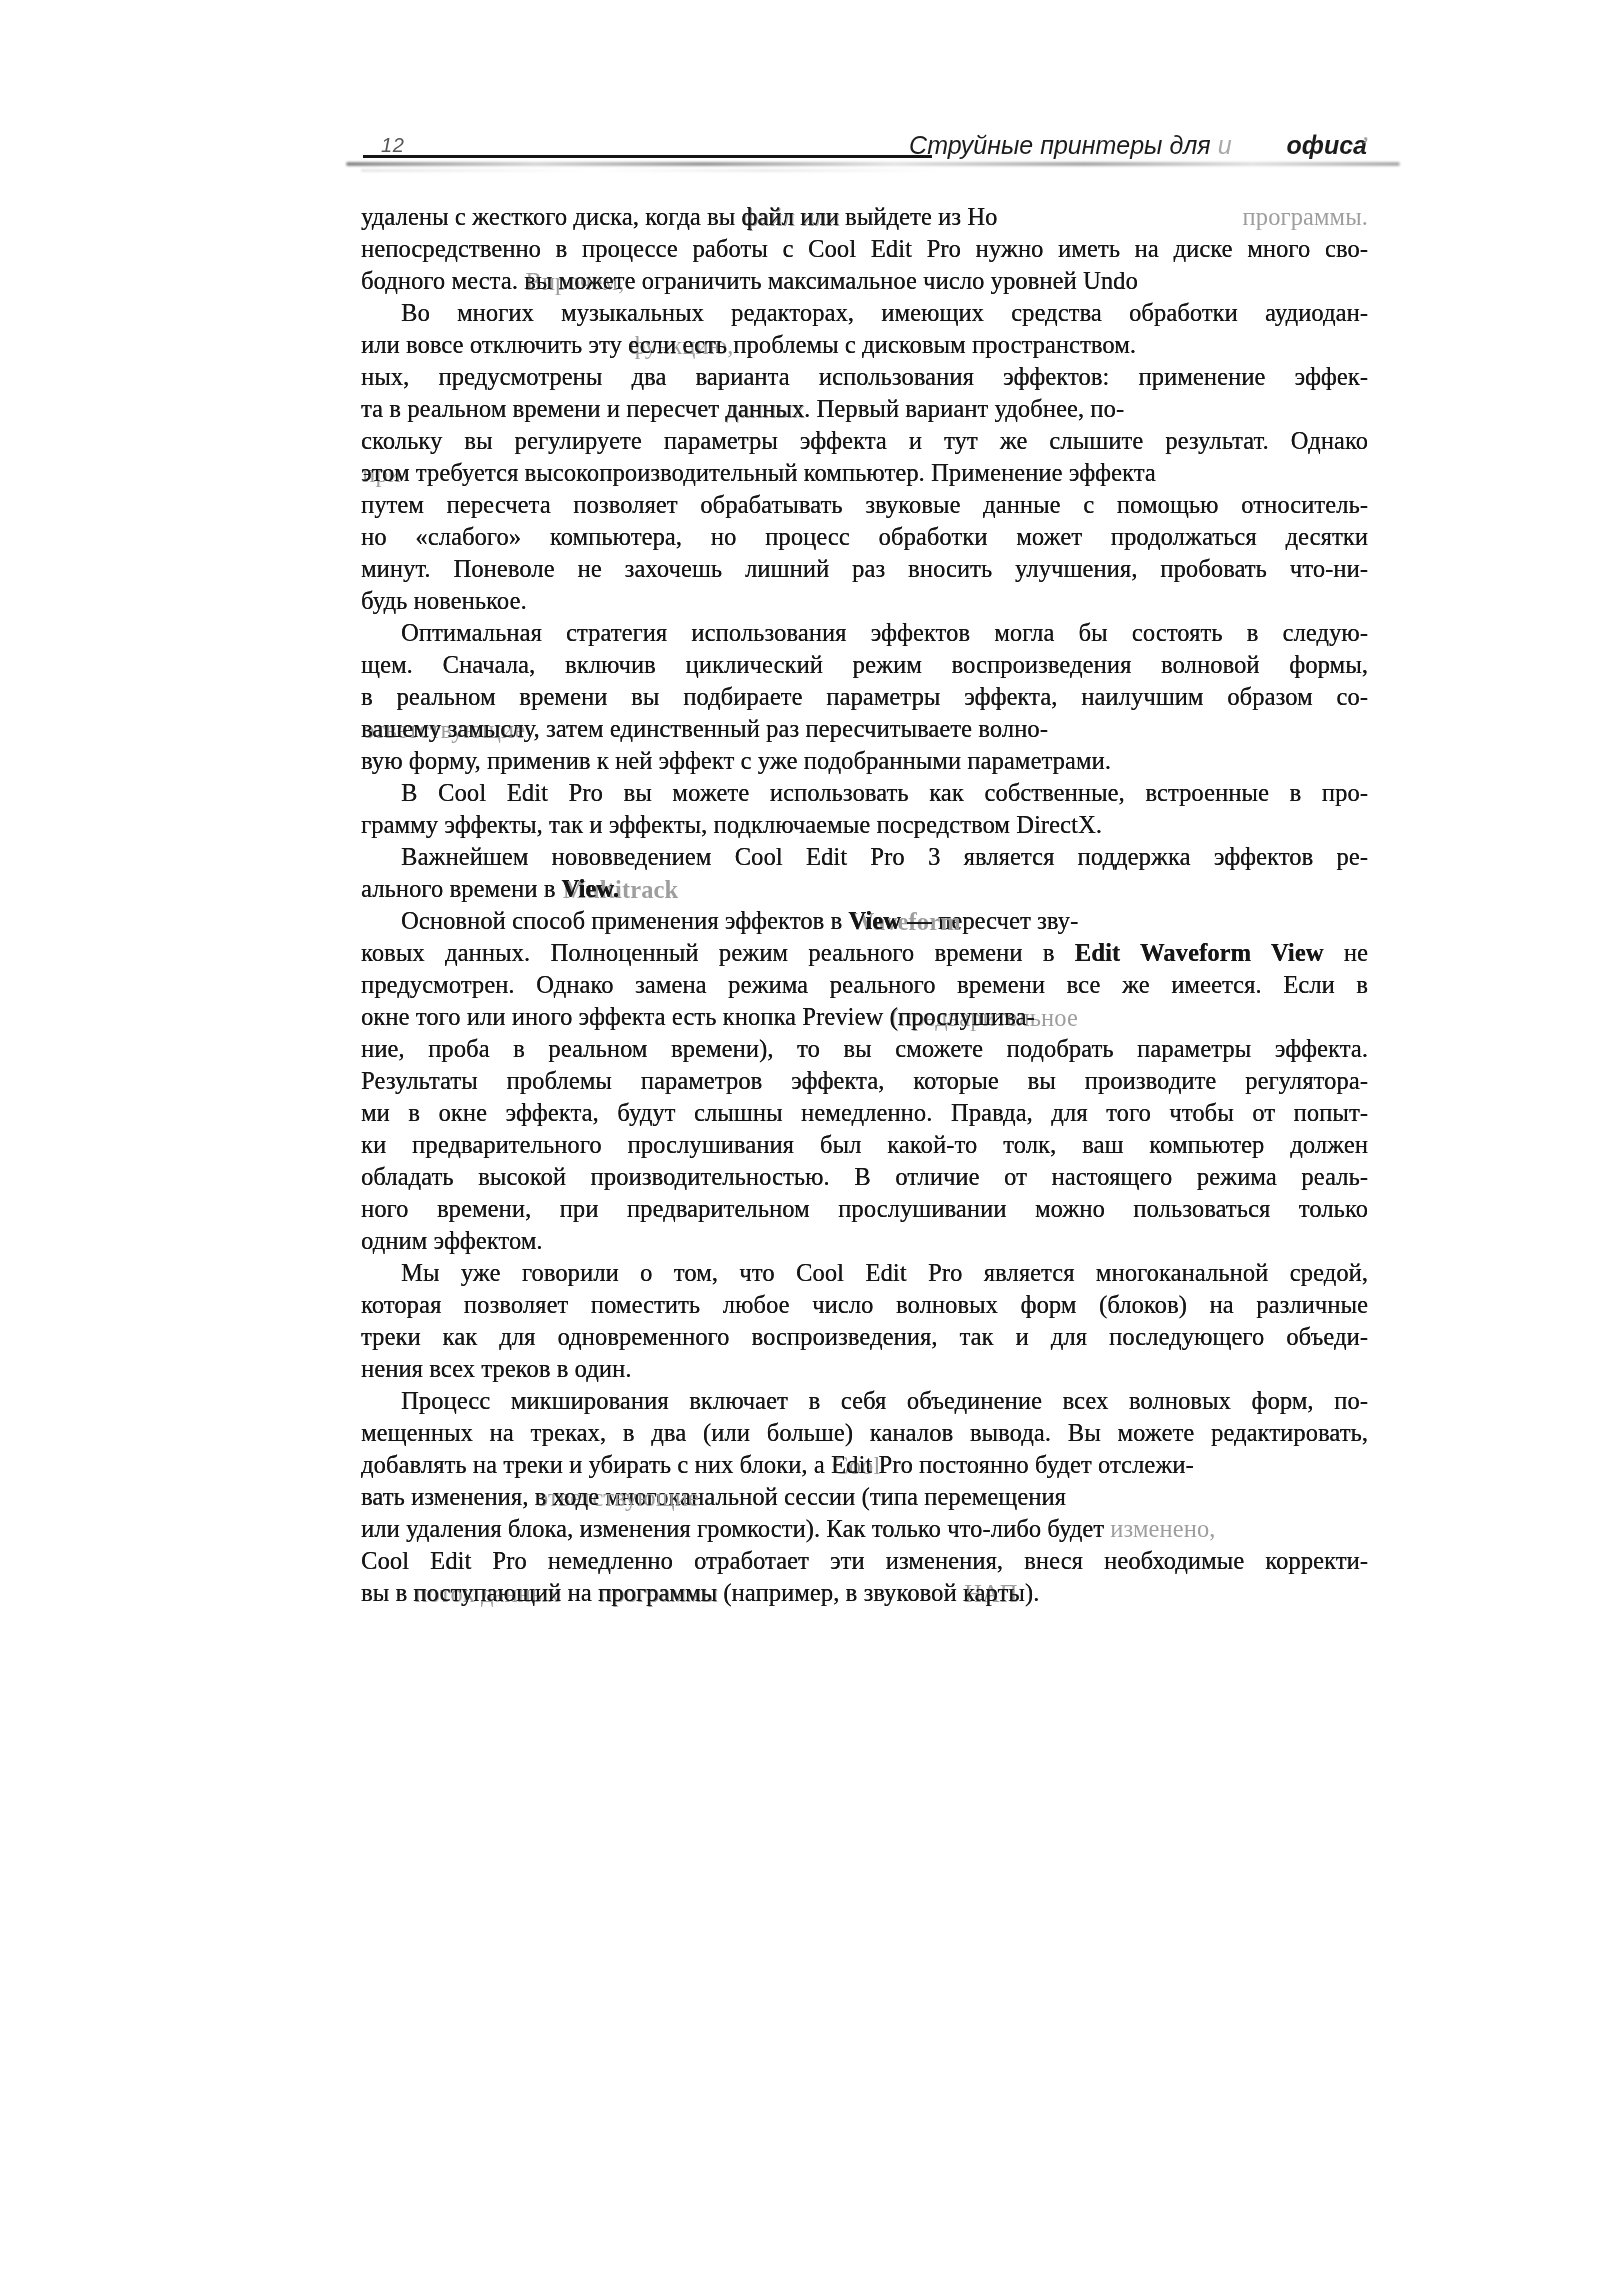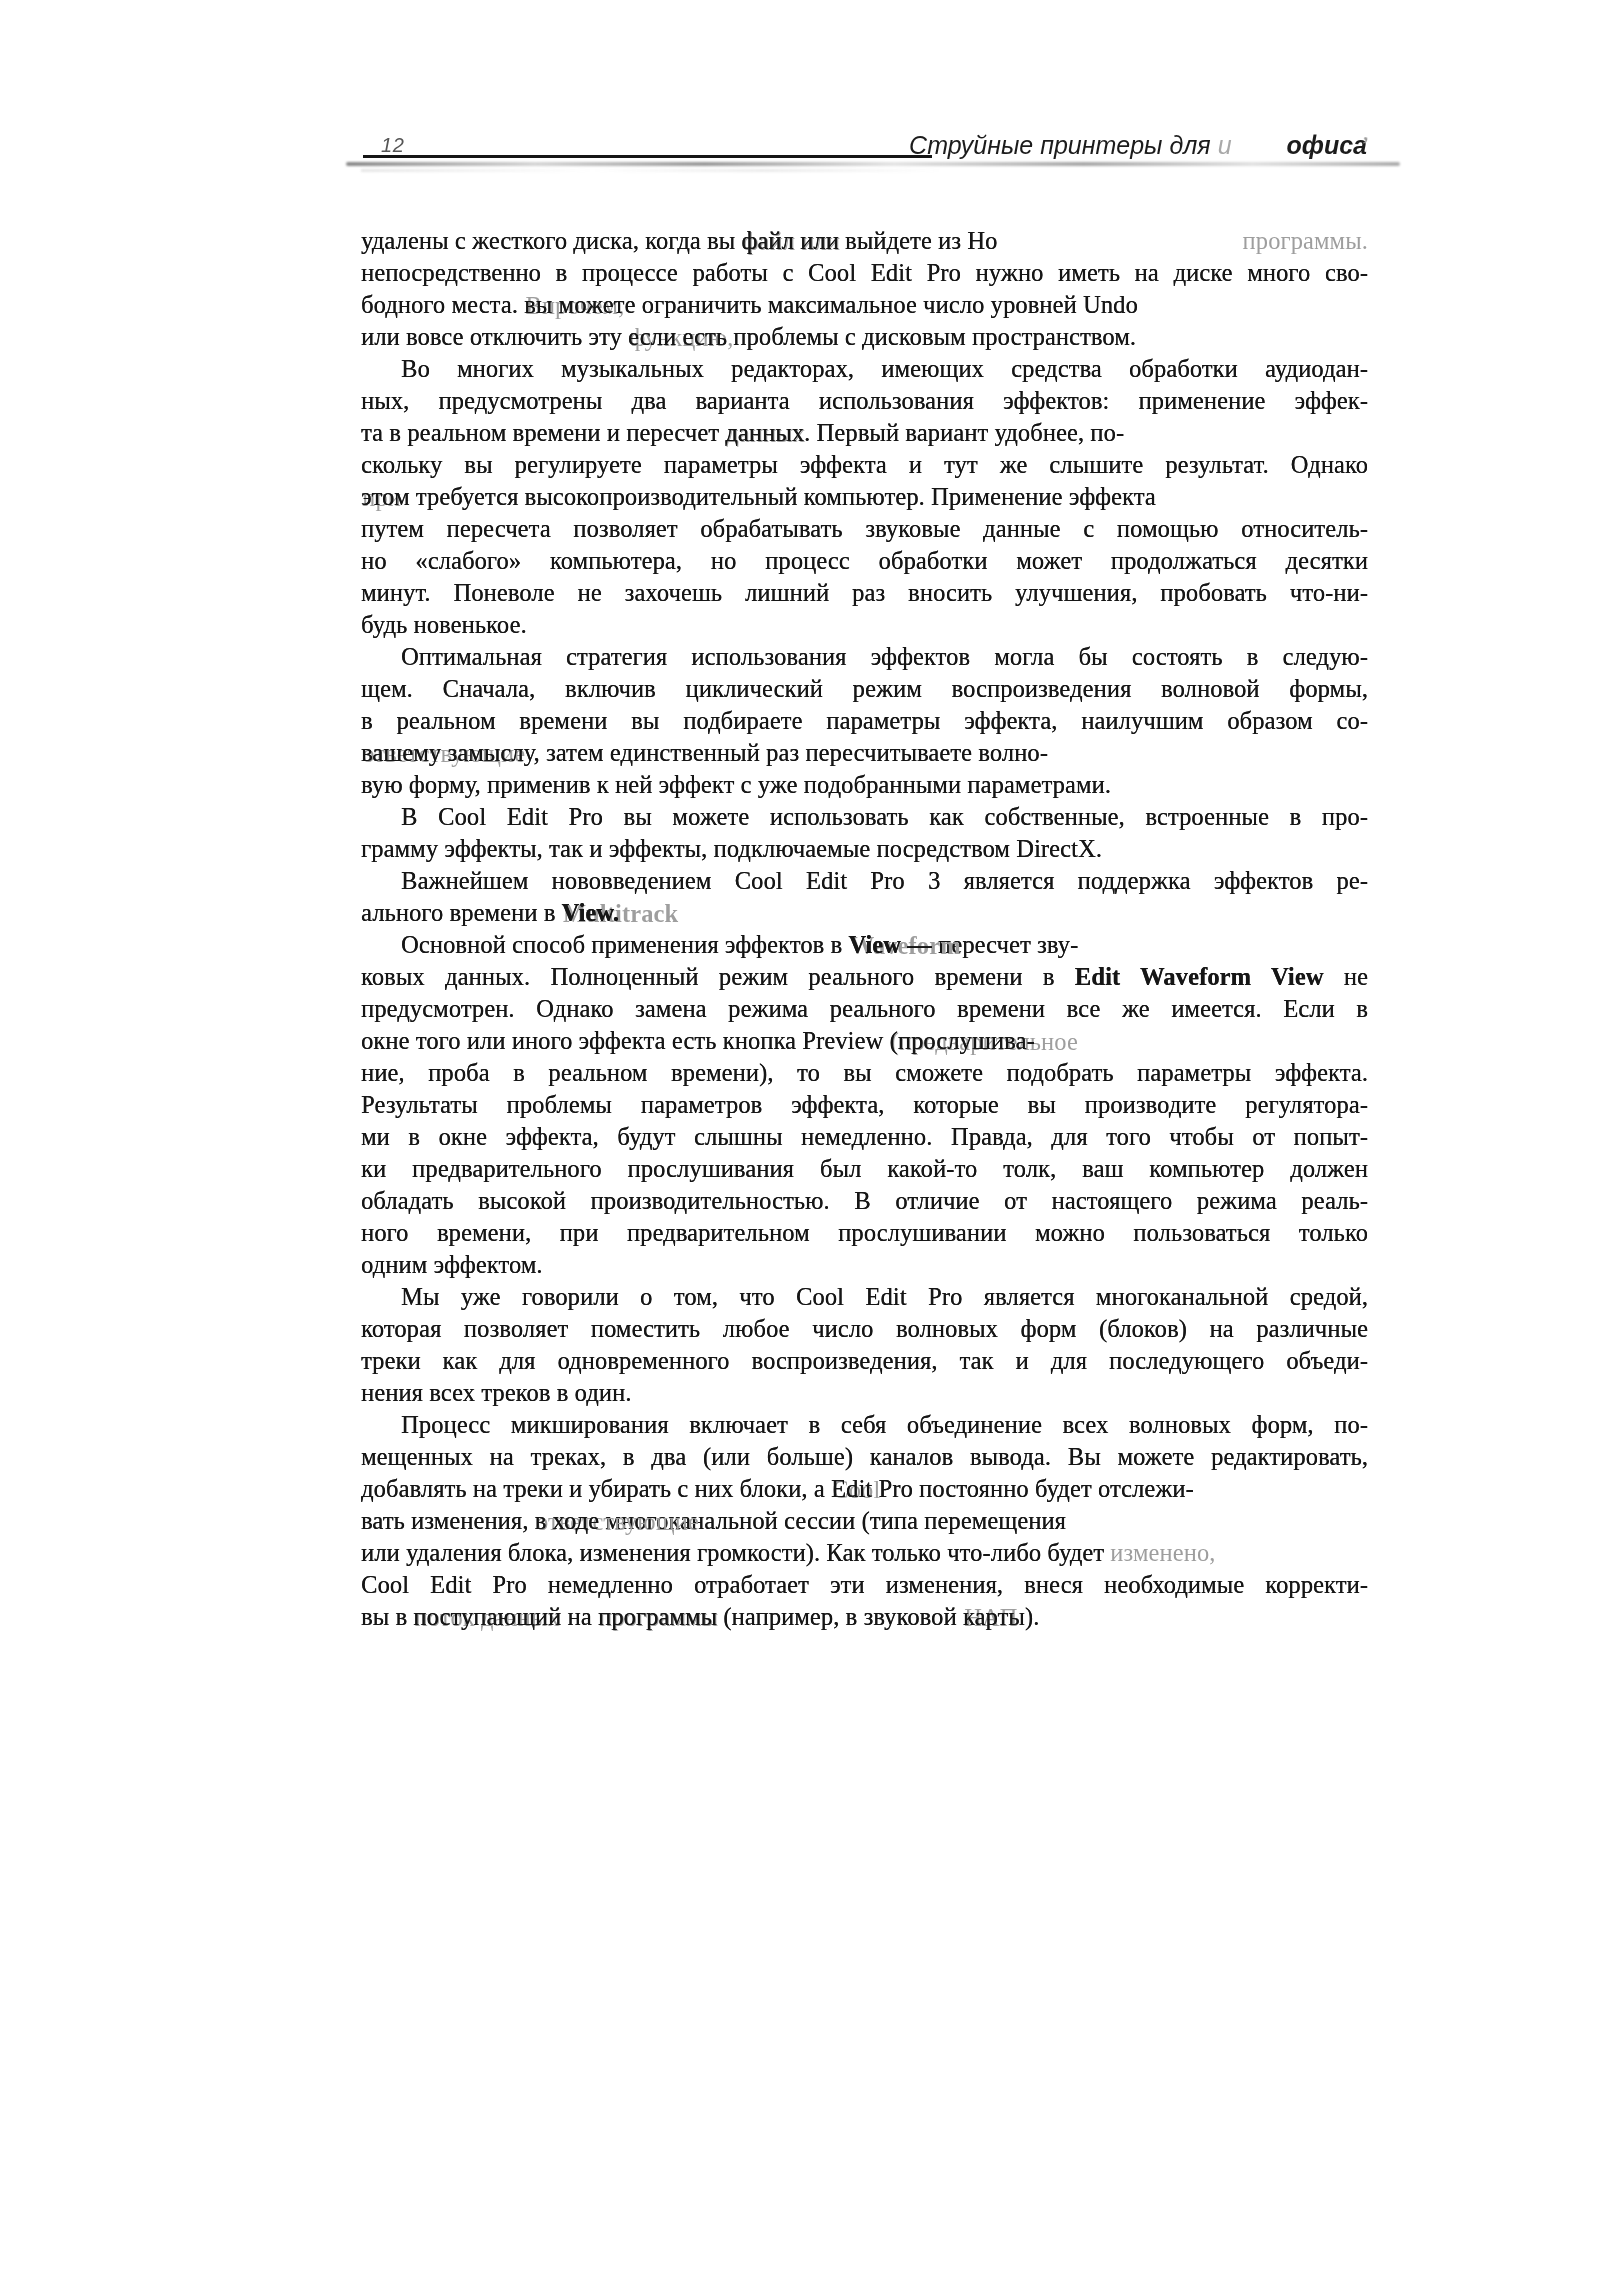--- a/index.html
+++ b/index.html
@@ -31,21 +31,21 @@
   .hdr-smear2{
     position:absolute;left:361px;top:169px;width:580px;height:2.6px;
     background:linear-gradient(90deg,rgba(120,120,120,.18),rgba(120,120,120,0) 40%,rgba(120,120,120,.15) 70%,rgba(120,120,120,0));
     filter:blur(1px);
   }
   .artifact-tick{
     position:absolute;left:1361px;top:131px;width:5.2px;height:20.6px;color:#9a9a9a;
     font-size:26px;font-family:"Liberation Serif",serif;filter:blur(0.5px);transform:rotate(6deg);
   }
   
-  .body-text{position:absolute;left:361px;top:201px;width:1007px;margin-top:24px;}
+  .body-text{position:absolute;left:361px;top:201px;width:1007px;}
   .line{
     height:32px;line-height:32px;font-size:24.5px;letter-spacing:0.1px;
     text-shadow:0.2px 0 0 currentColor;
     white-space:nowrap;
   }
   .line.j{white-space:normal;text-align:justify;text-align-last:justify;text-justify:inter-word;width:100%;box-sizing:border-box;}
   .line.ind{padding-left:40px;box-sizing:border-box;}
   .line.spread{display:flex;justify-content:space-between;}
   .t.b{font-weight:700;}
   .t.g,.gh{color:#9e9e9e;text-shadow:none;filter:blur(0.5px);}
@@ -69,22 +69,22 @@
   <div class="hdr-smear2"></div>
   <div class="artifact-tick">ʼ</div>
 
   <main class="body-text" id="body-lines">
       <div class="line spread">
         <span><span class="t">удалены с жесткого диска, когда вы </span><span class="over"><span class="gh">файл или</span><span class="mn">файл или</span></span><span class="t"> выйдете из Но</span></span>
         <span><span class="t g">программы.</span></span>
       </div>
       <div class="line j"><span class="t">непосредственно в процессе работы с Cool Edit Pro нужно иметь на диске много сво-</span></div>
       <div class="line"><span class="t">бодного места. </span><span class="over"><span class="gh">Впрочем,</span><span class="mn">вы можете</span></span><span class="t"> ограничить максимальное число уровней Undo</span></div>
+      <div class="line j ind"><span class="t">Во многих музыкальных редакторах, имеющих средства обработки аудиодан-</span></div>
       <div class="line"><span class="t">или вовсе отключить эту </span><span class="over"><span class="gh">функцию,</span><span class="mn">если есть</span></span><span class="t"> проблемы с дисковым пространством.</span></div>
-      <div class="line j ind"><span class="t">Во многих музыкальных редакторах, имеющих средства обработки аудиодан-</span></div>
       <div class="line j"><span class="t">ных, предусмотрены два варианта использования эффектов: применение эффек-</span></div>
       <div class="line"><span class="t">та в реальном времени и пересчет </span><span class="over"><span class="gh">данных</span><span class="mn">данных.</span></span><span class="t"> Первый вариант удобнее, по-</span></div>
       <div class="line j"><span class="t">скольку вы регулируете параметры эффекта и тут же слышите результат. Однако</span></div>
       <div class="line"><span class="over"><span class="gh">при</span><span class="mn">этом</span></span><span class="t"> требуется высокопроизводительный компьютер. Применение эффекта</span></div>
       <div class="line j"><span class="t">путем пересчета позволяет обрабатывать звуковые данные с помощью относитель-</span></div>
       <div class="line j"><span class="t">но «слабого» компьютера, но процесс обработки может продолжаться десятки</span></div>
       <div class="line j"><span class="t">минут. Поневоле не захочешь лишний раз вносить улучшения, пробовать что-ни-</span></div>
       <div class="line"><span class="t">будь новенькое.</span></div>
       <div class="line j ind"><span class="t">Оптимальная стратегия использования эффектов могла бы состоять в следую-</span></div>
       <div class="line j"><span class="t">щем. Сначала, включив циклический режим воспроизведения волновой формы,</span></div>

